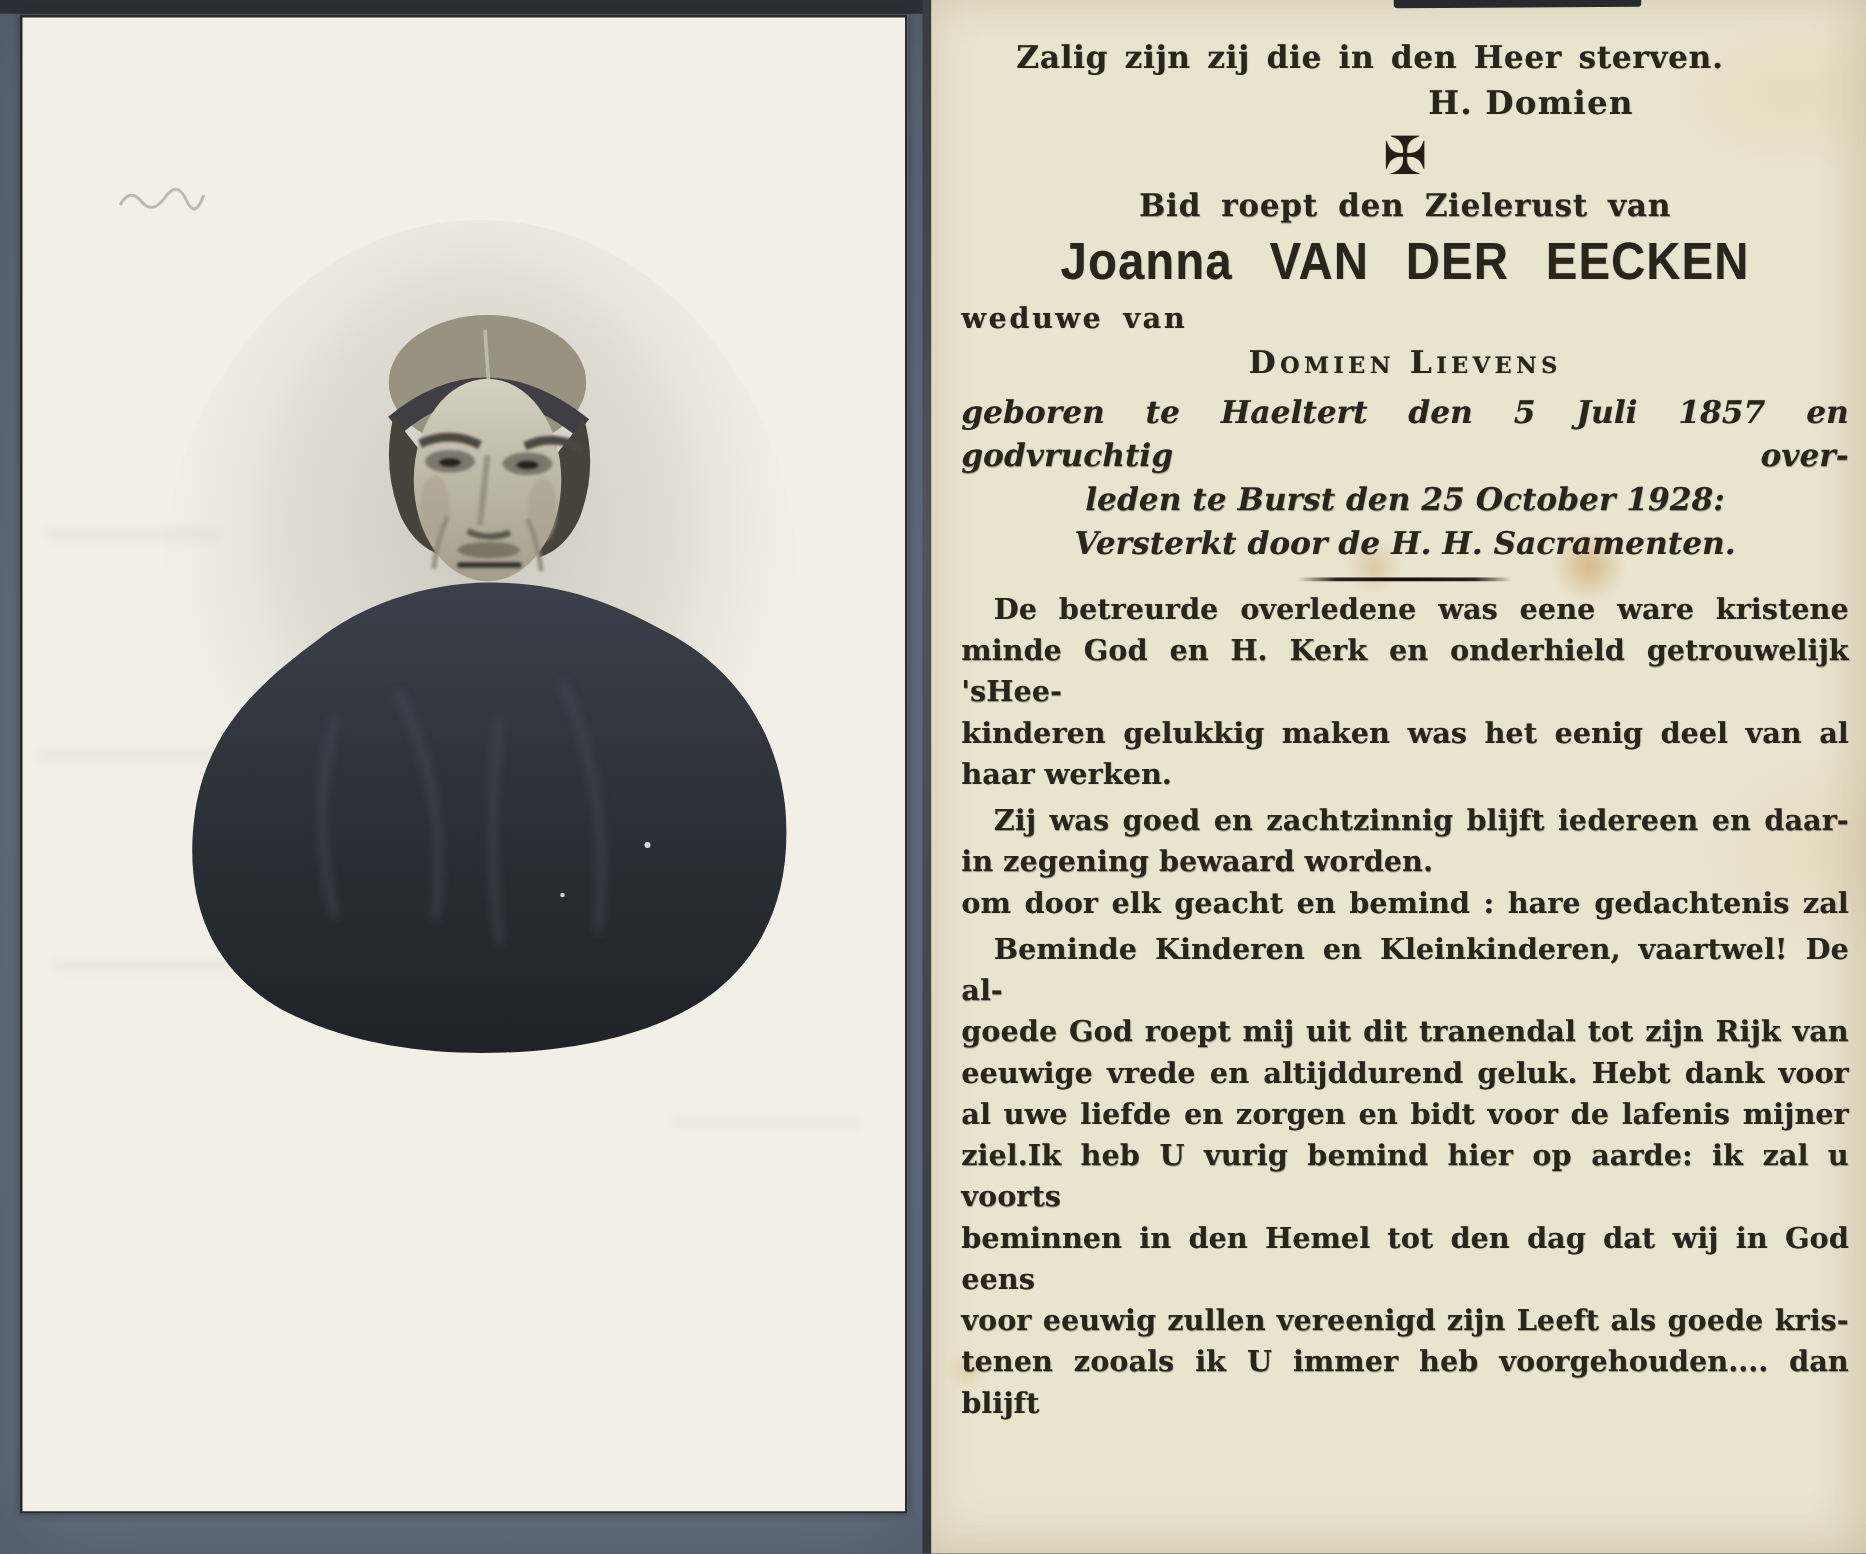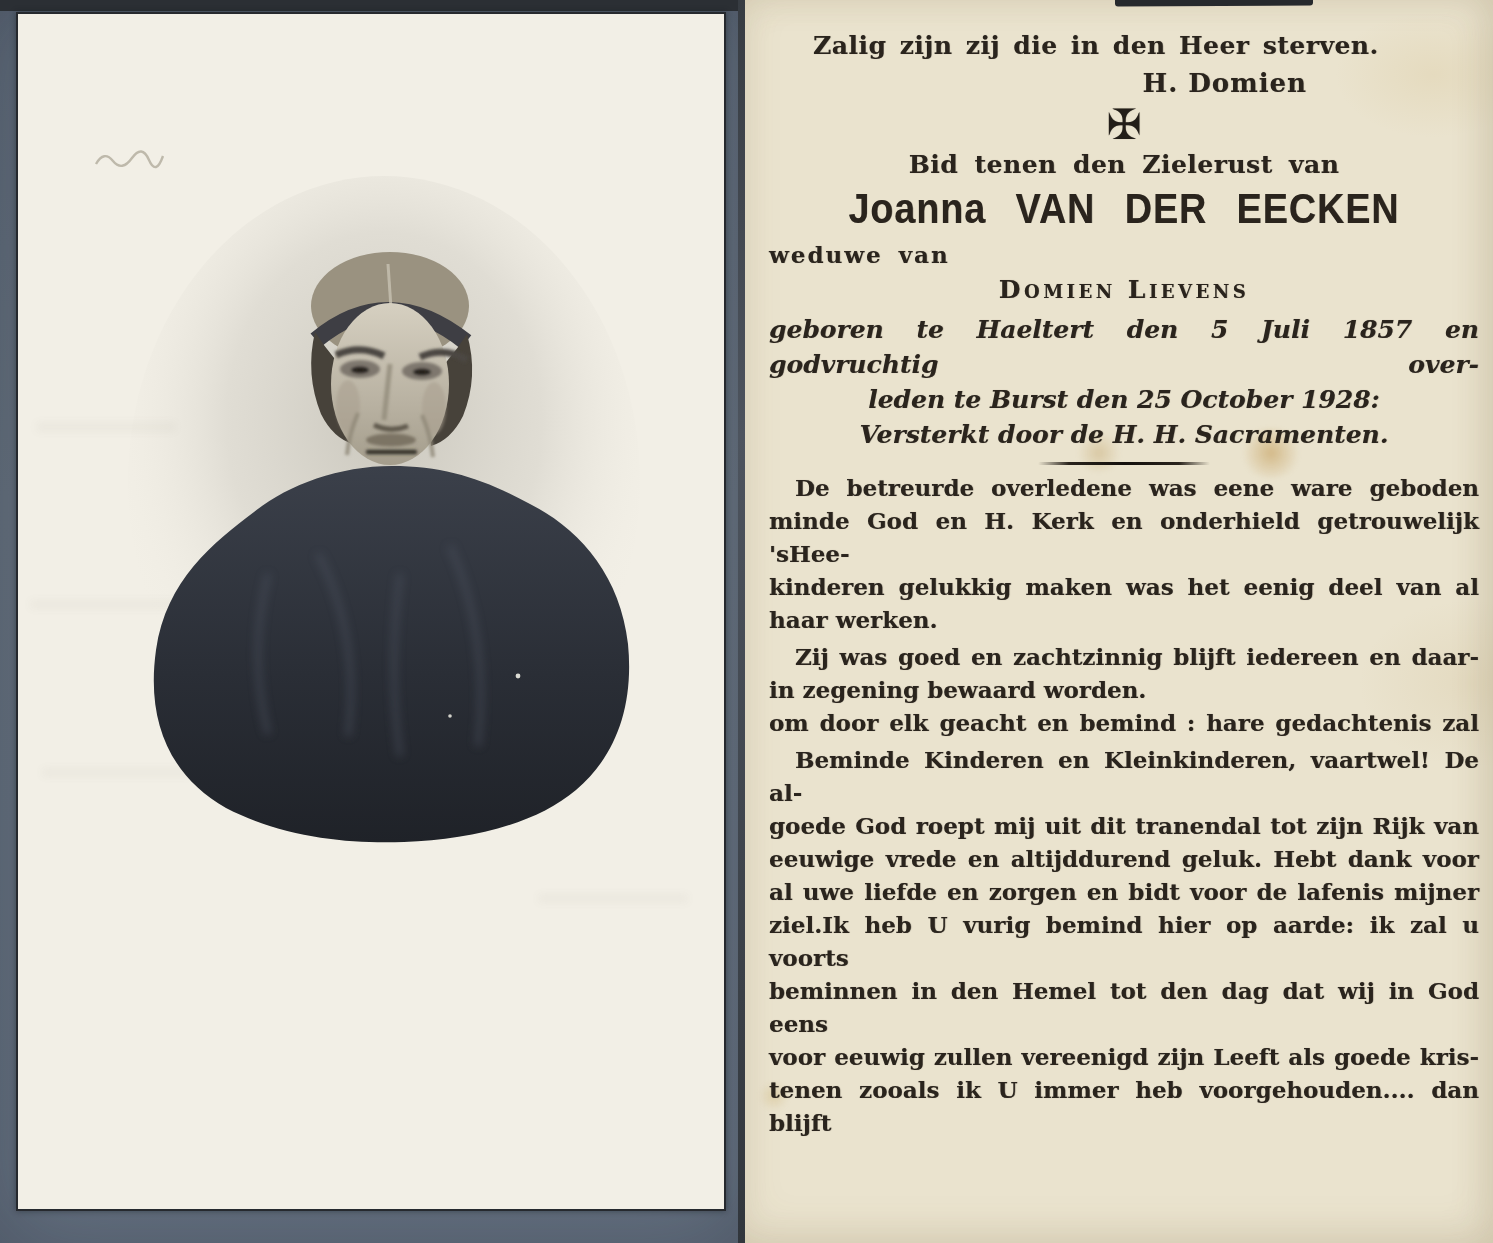--- a/index.html
+++ b/index.html
@@ -163,33 +163,33 @@
     <div class="stain s2"></div>
     <div class="stain s3"></div>
 
     <div class="content">
 
       <div class="epigraph">Zalig zijn zij die in den Heer sterven.</div>
       <div class="attribution">H. Domien</div>
 
       <div class="cross">✠</div>
 
-      <div class="intro">Bid tenen den Zielerust van</div>
+      <div class="intro">Bid roept den Zielerust van</div>
       <div class="name">Joanna VAN DER EECKEN</div>
       <div class="relation">weduwe van</div>
       <div class="spouse">Domien Lievens</div>
 
       <div class="vita justified first">geboren te Haeltert den 5 Juli 1857 en godvruchtig over-</div>
       <div class="vita centered">leden te Burst den 25 October 1928:</div>
       <div class="vita centered">Versterkt door de H. H. Sacramenten.</div>
 
       <div class="rule"></div>
 
       <div class="para first">
-        <div class="line indent">De betreurde overledene was eene ware geboden</div>
+        <div class="line indent">De betreurde overledene was eene ware kristene</div>
         <div class="line">minde God en H. Kerk en onderhield getrouwelijk 'sHee-</div>
         <div class="line">kinderen gelukkig maken was het eenig deel van al</div>
         <div class="line short">haar werken.</div>
       </div>
 
       <div class="para">
         <div class="line indent">Zij was goed en zachtzinnig blijft iedereen en daar-</div>
         <div class="line short">in zegening bewaard worden.</div>
         <div class="line">om door elk geacht en bemind : hare gedachtenis zal</div>
       </div>

